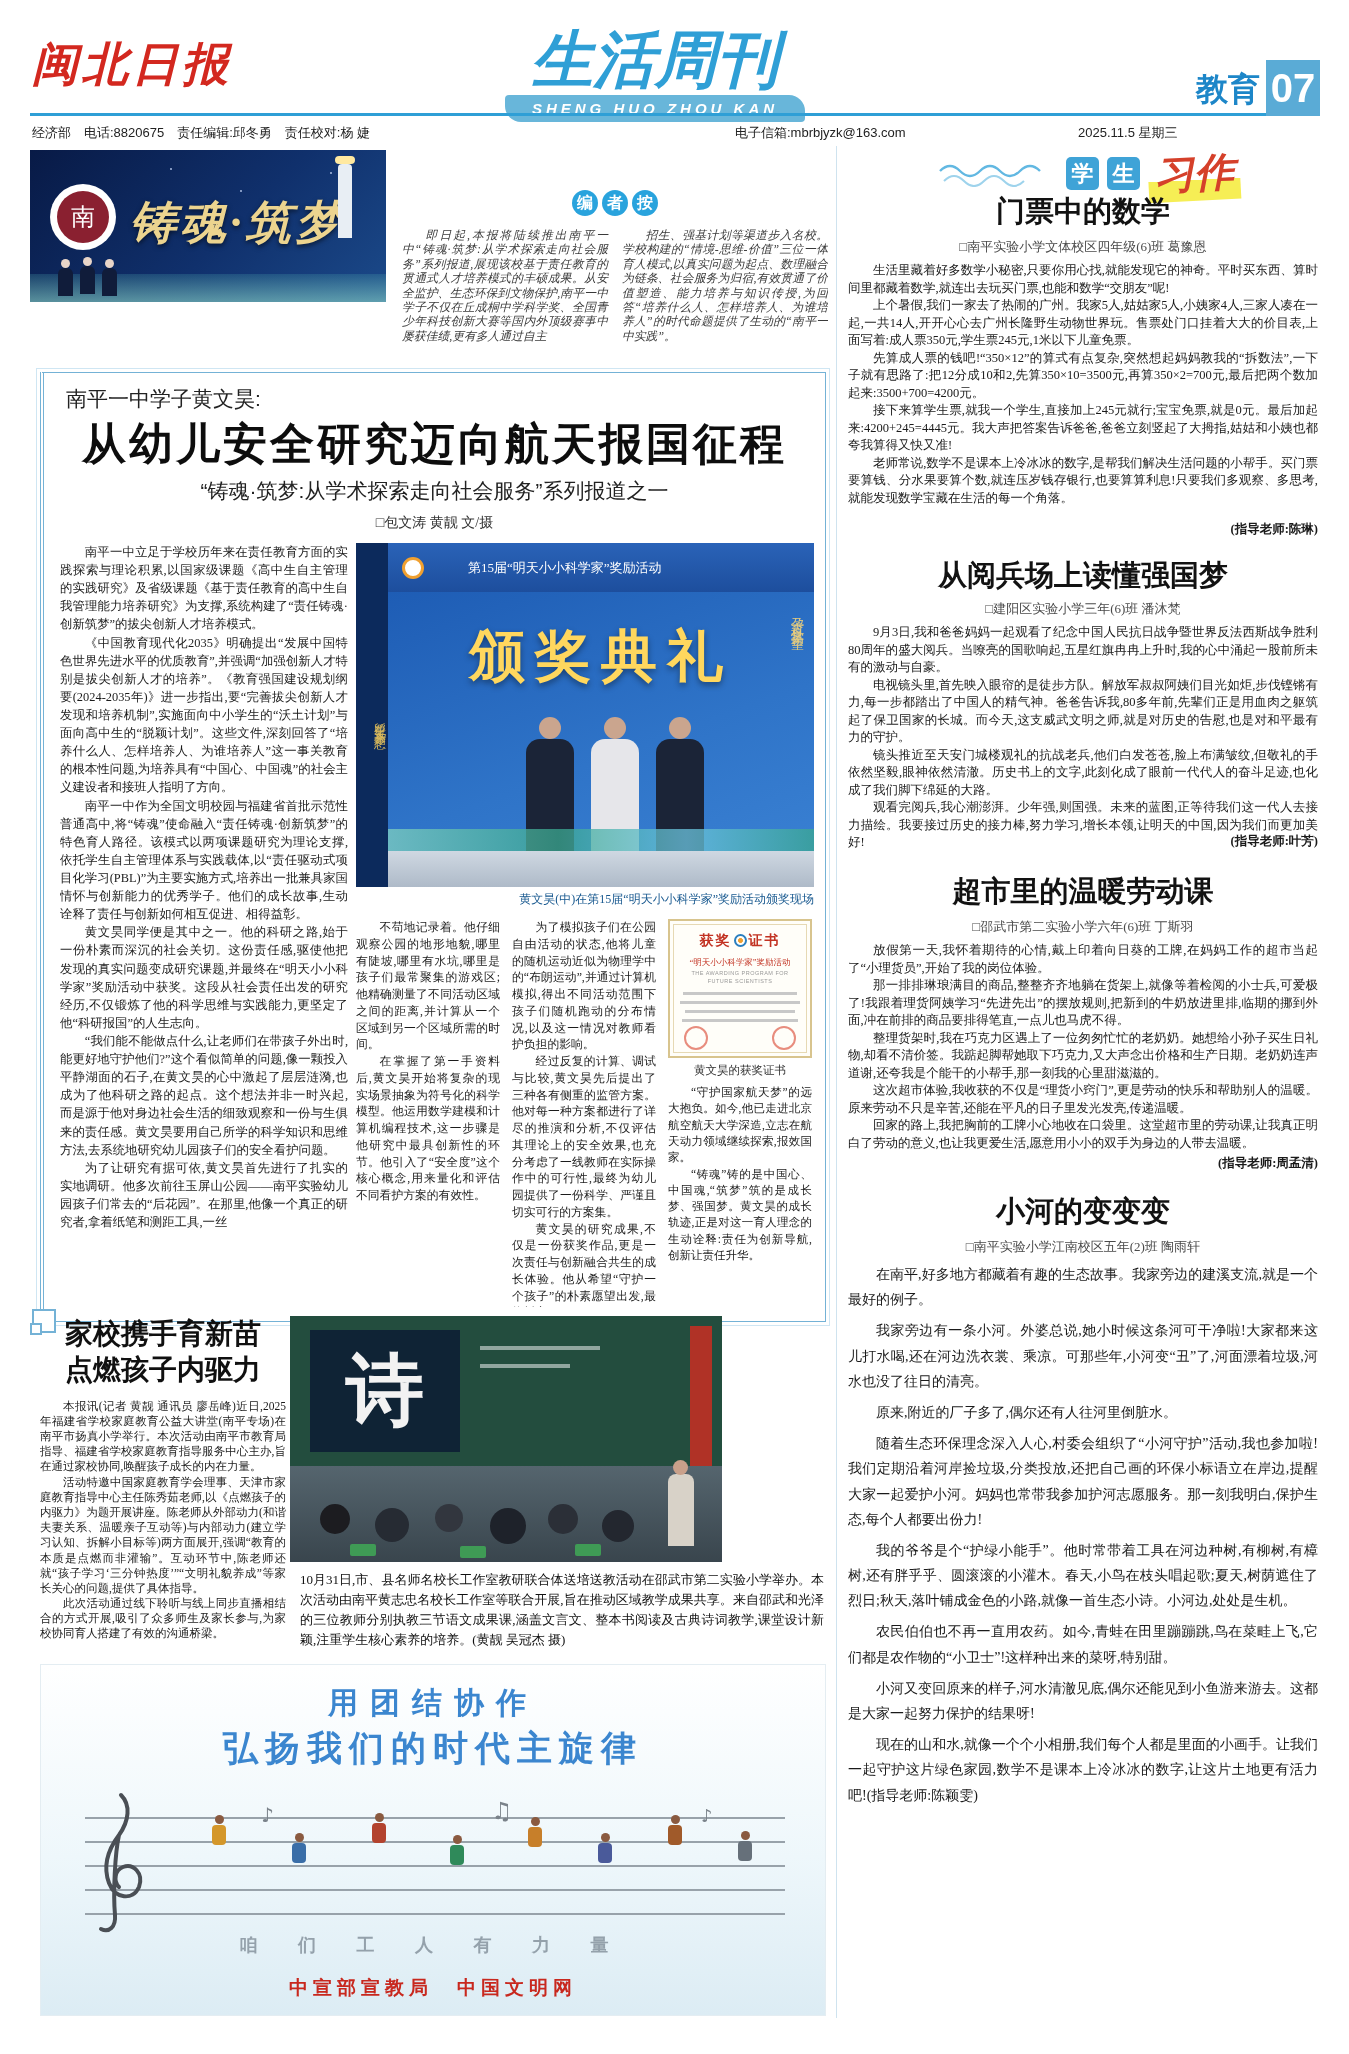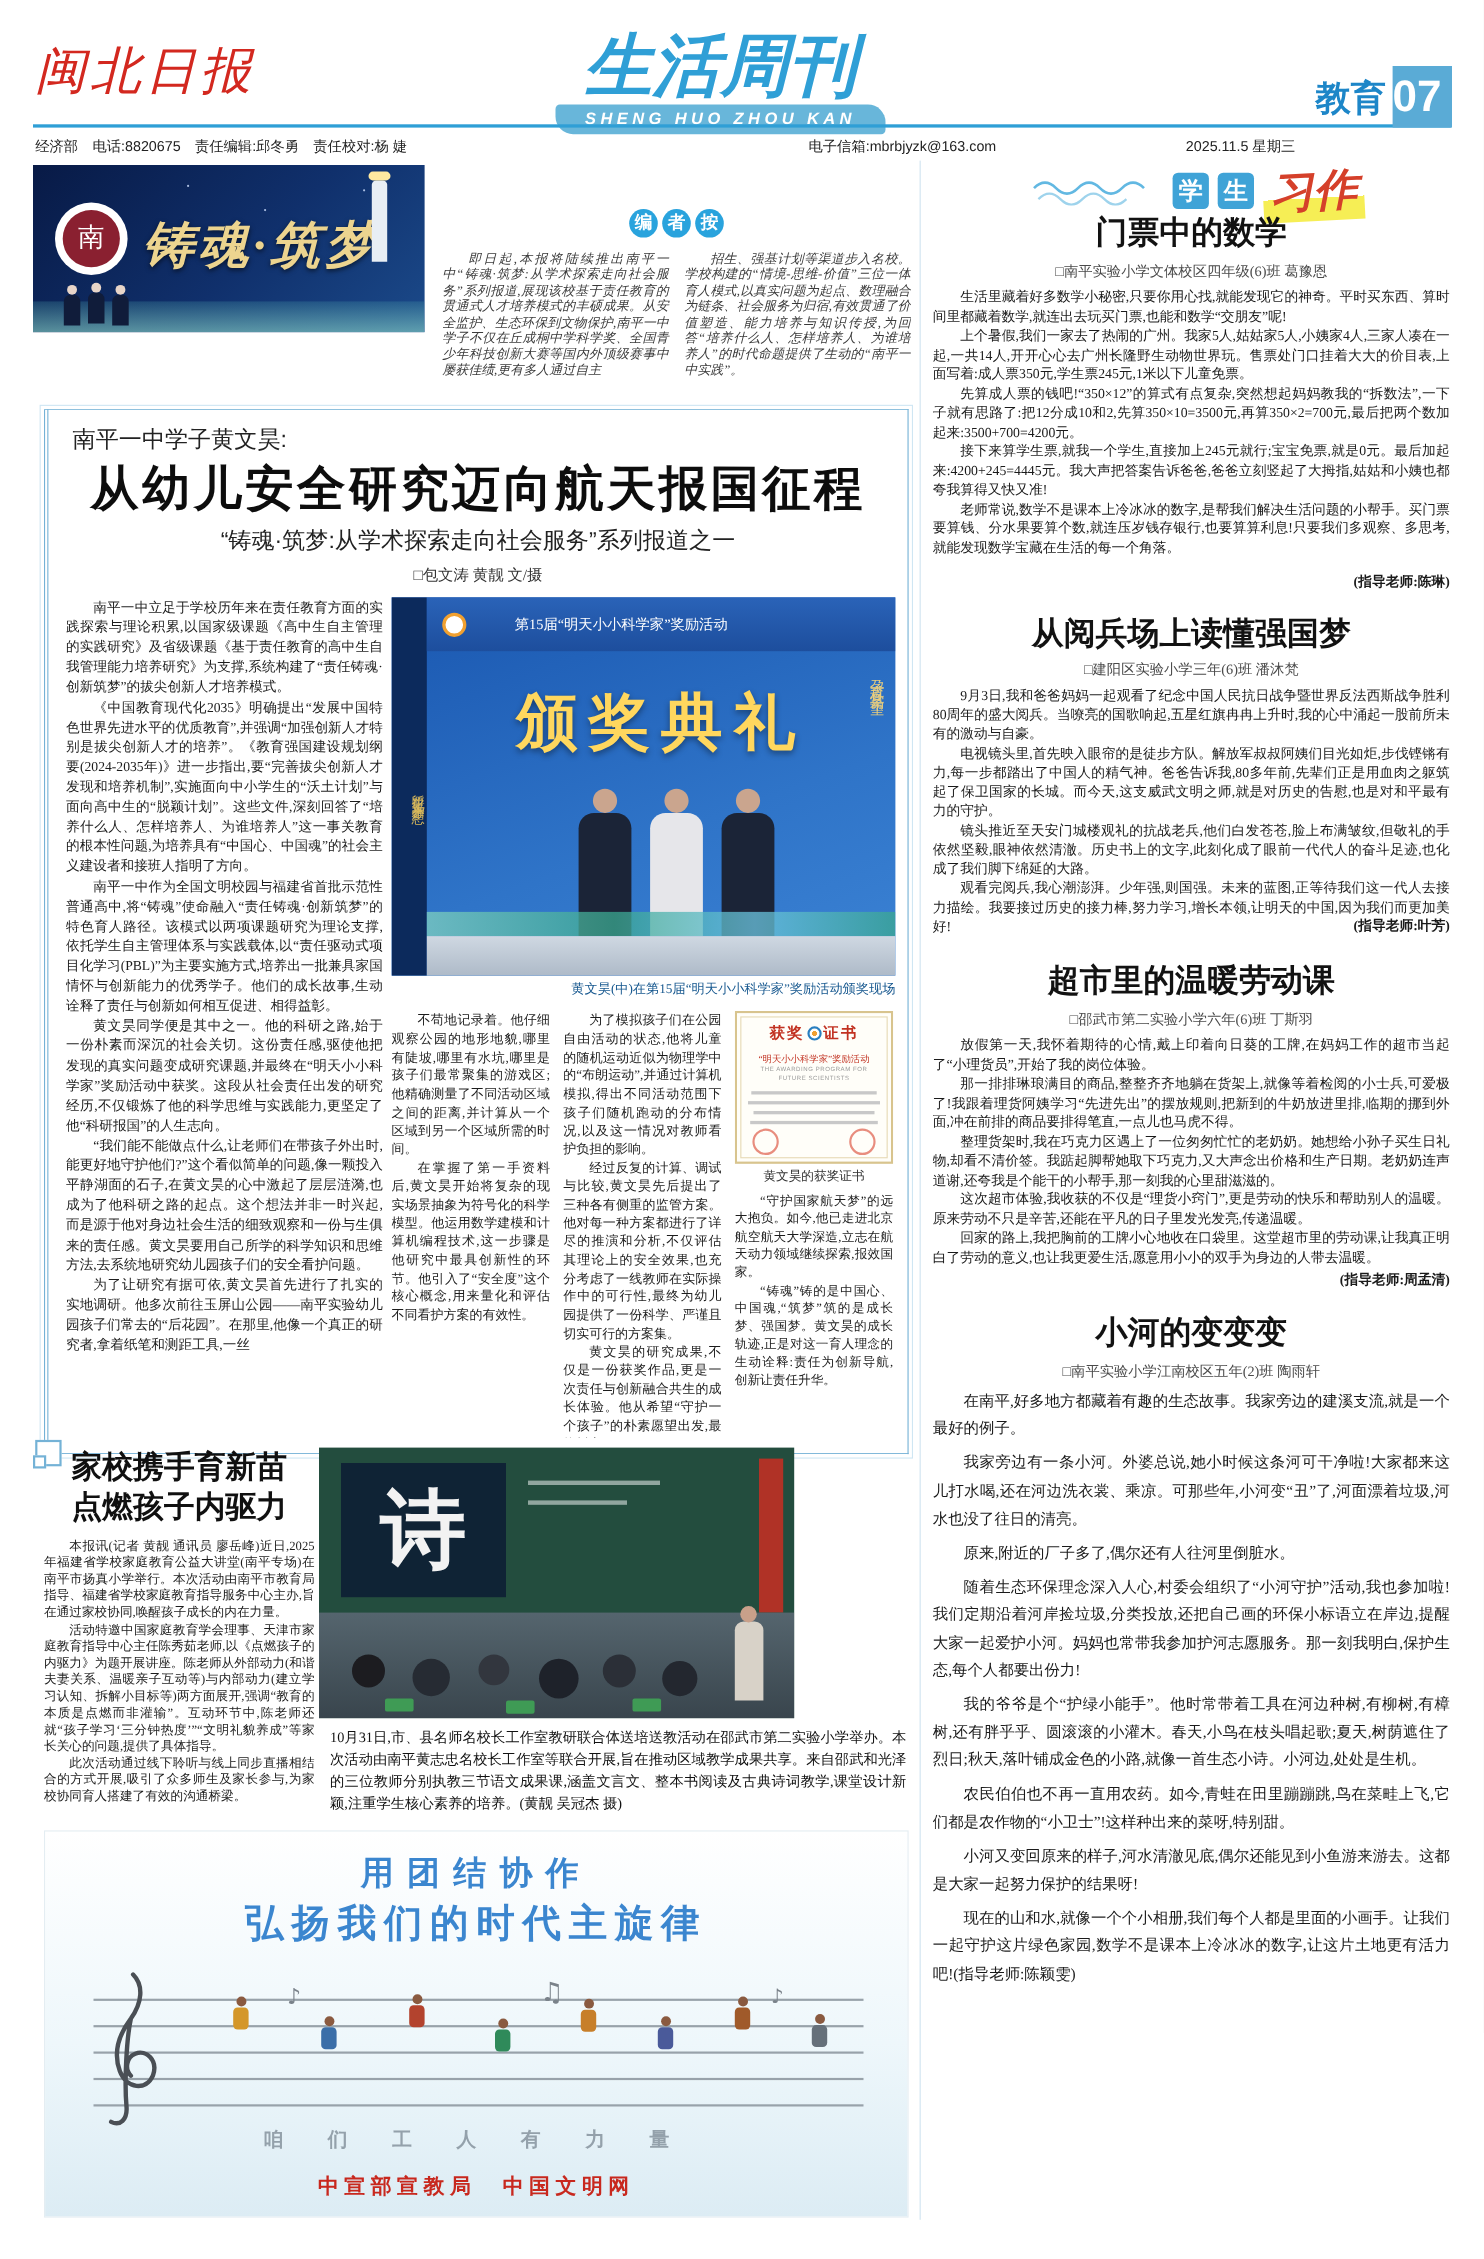--- a/index.html
+++ b/index.html
@@ -2,27 +2,27 @@
 <html><head>
 <meta charset="utf-8">
 <style>
   * { margin:0; padding:0; box-sizing:border-box; }
   html,body { background:#e9e9e9; }
   body { font-family:"Liberation Serif","DejaVu Serif",serif; }
   #page { position:relative; width:1349px; height:2054px; background:#fff; margin:0 auto; overflow:hidden; }
   .sans { font-family:"Liberation Sans","DejaVu Sans",sans-serif; }
 
   
-  .masthead { position:absolute; left:32px; top:34px; font-size:46px; font-weight:normal; font-style:italic; color:#d3281f; letter-spacing:4px; }
+  .masthead { position:absolute; left:32px; top:34px; font-size:46px; font-weight:bold; font-style:italic; color:#d3281f; letter-spacing:4px; }
   .weekly-wrap { position:absolute; left:500px; top:18px; width:310px; text-align:center; color:#2f9fd6; }
   .weekly-zh1 { font-size:62px; font-weight:bold; font-style:italic; }
   .weekly-ribbon { position:absolute; left:505px; top:95px; width:300px; height:27px; background:#68b6da; border-radius:4px 16px 4px 16px; color:#fff; font-size:15px; font-weight:bold; font-style:italic; letter-spacing:4px; text-align:center; line-height:27px; font-family:"Liberation Sans","DejaVu Sans",sans-serif; }
   .header-rule { position:absolute; left:30px; top:113px; width:1289px; height:3px; background:#2f9fd6; }
   .section-label { position:absolute; left:1196px; top:68px; font-size:32px; font-weight:bold; color:#1d86c8; }
-  .page-num { position:absolute; left:1266px; top:60px; width:54px; height:56px; background:#5aabd6; color:#fff; font-size:40px; font-weight:bold; line-height:56px; }
+  .page-num { position:absolute; left:1266px; top:60px; width:54px; height:56px; background:#5aabd6; color:#fff; font-size:40px; font-weight:bold; text-align:center; line-height:56px; }
   .info-line { position:absolute; top:124px; font-size:13px; color:#222; font-family:"Liberation Sans","DejaVu Sans",sans-serif; }
   .info-left { left:32px; } .info-email { left:735px; } .info-date { left:1078px; }
 
   
   .series-banner { position:absolute; left:30px; top:150px; width:356px; height:152px; overflow:hidden;
     background:linear-gradient(135deg,#081a46 0%,#10306c 55%,#1b4a8a 100%); }
   .star { position:absolute; width:2px; height:2px; border-radius:50%; background:#cfe0ff; opacity:.8; }
   .emblem { position:absolute; left:20px; top:34px; width:66px; height:66px; border-radius:50%; background:#fff; }
   .emblem-inner { position:absolute; left:7px; top:7px; width:52px; height:52px; border-radius:50%; background:#8a2030; color:#fff; font-size:24px; text-align:center; line-height:52px; }
   .series-title { position:absolute; left:100px; top:42px; font-size:46px; font-weight:bold; font-style:italic; color:#ecd48f; letter-spacing:4px; text-shadow:0 2px 5px rgba(0,0,0,.6); }

